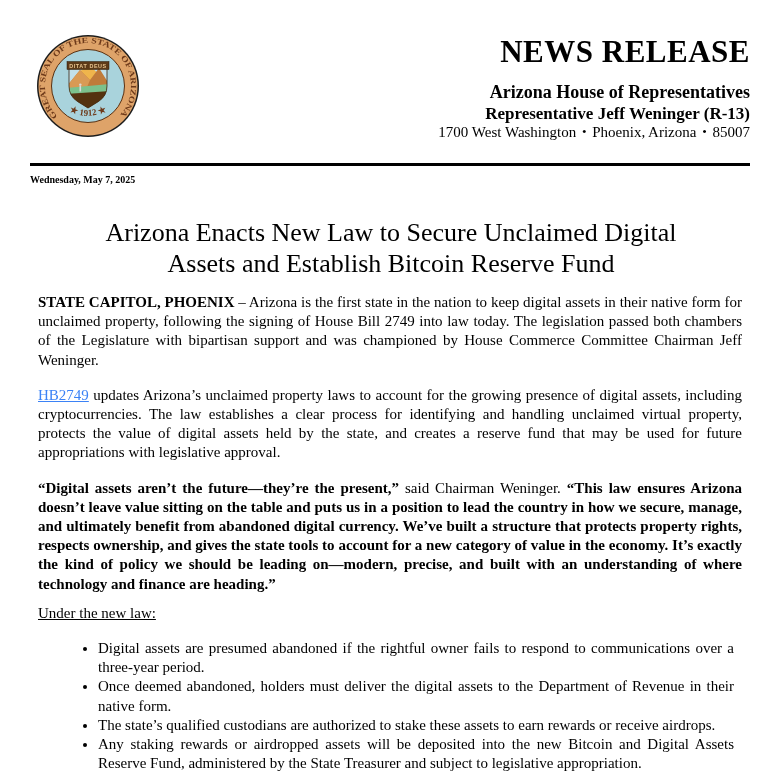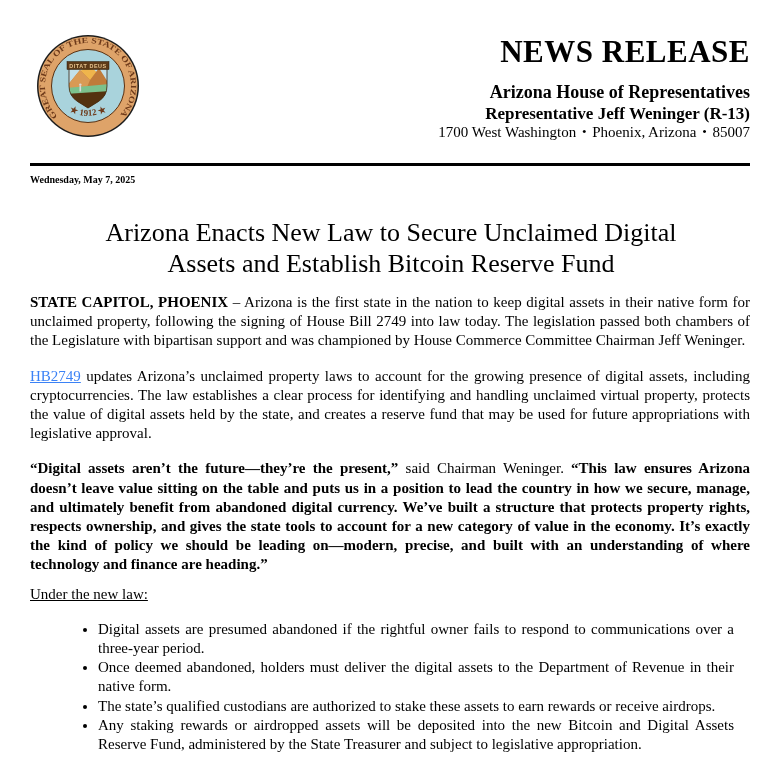--- a/index.html
+++ b/index.html
@@ -20,21 +20,21 @@
   
   .rule { height:3px; background:#000; margin:22px 32px 0 30px; }
   .dateline { margin:5px 32px 0 30px; font-weight:bold; font-size:10px; line-height:17.5px; }
   
   .headline {
     margin:28px auto 0; max-width:620px; text-align:center;
     font-size:26px; line-height:31px; font-weight:normal;
   }
   
   .content { margin:14px 32px 0 30px; font-size:15px; line-height:19.2px; text-align:justify; }
-  .content p { margin:0 0 16px; }
+  .content p { margin:0 8px 16px; }
   .content p.quote { font-weight:bold; margin-bottom:10px; }
   .lead-in { font-weight:bold; }
   .hb-link { color:#3b82f6; text-decoration:underline; cursor:pointer; }
   .list-intro { margin:0;text-decoration:underline; }
   .content ul { margin:16px; padding-left:52px; }
   .content li { margin:0; }
 </style>
 </head>
 <body>
 

